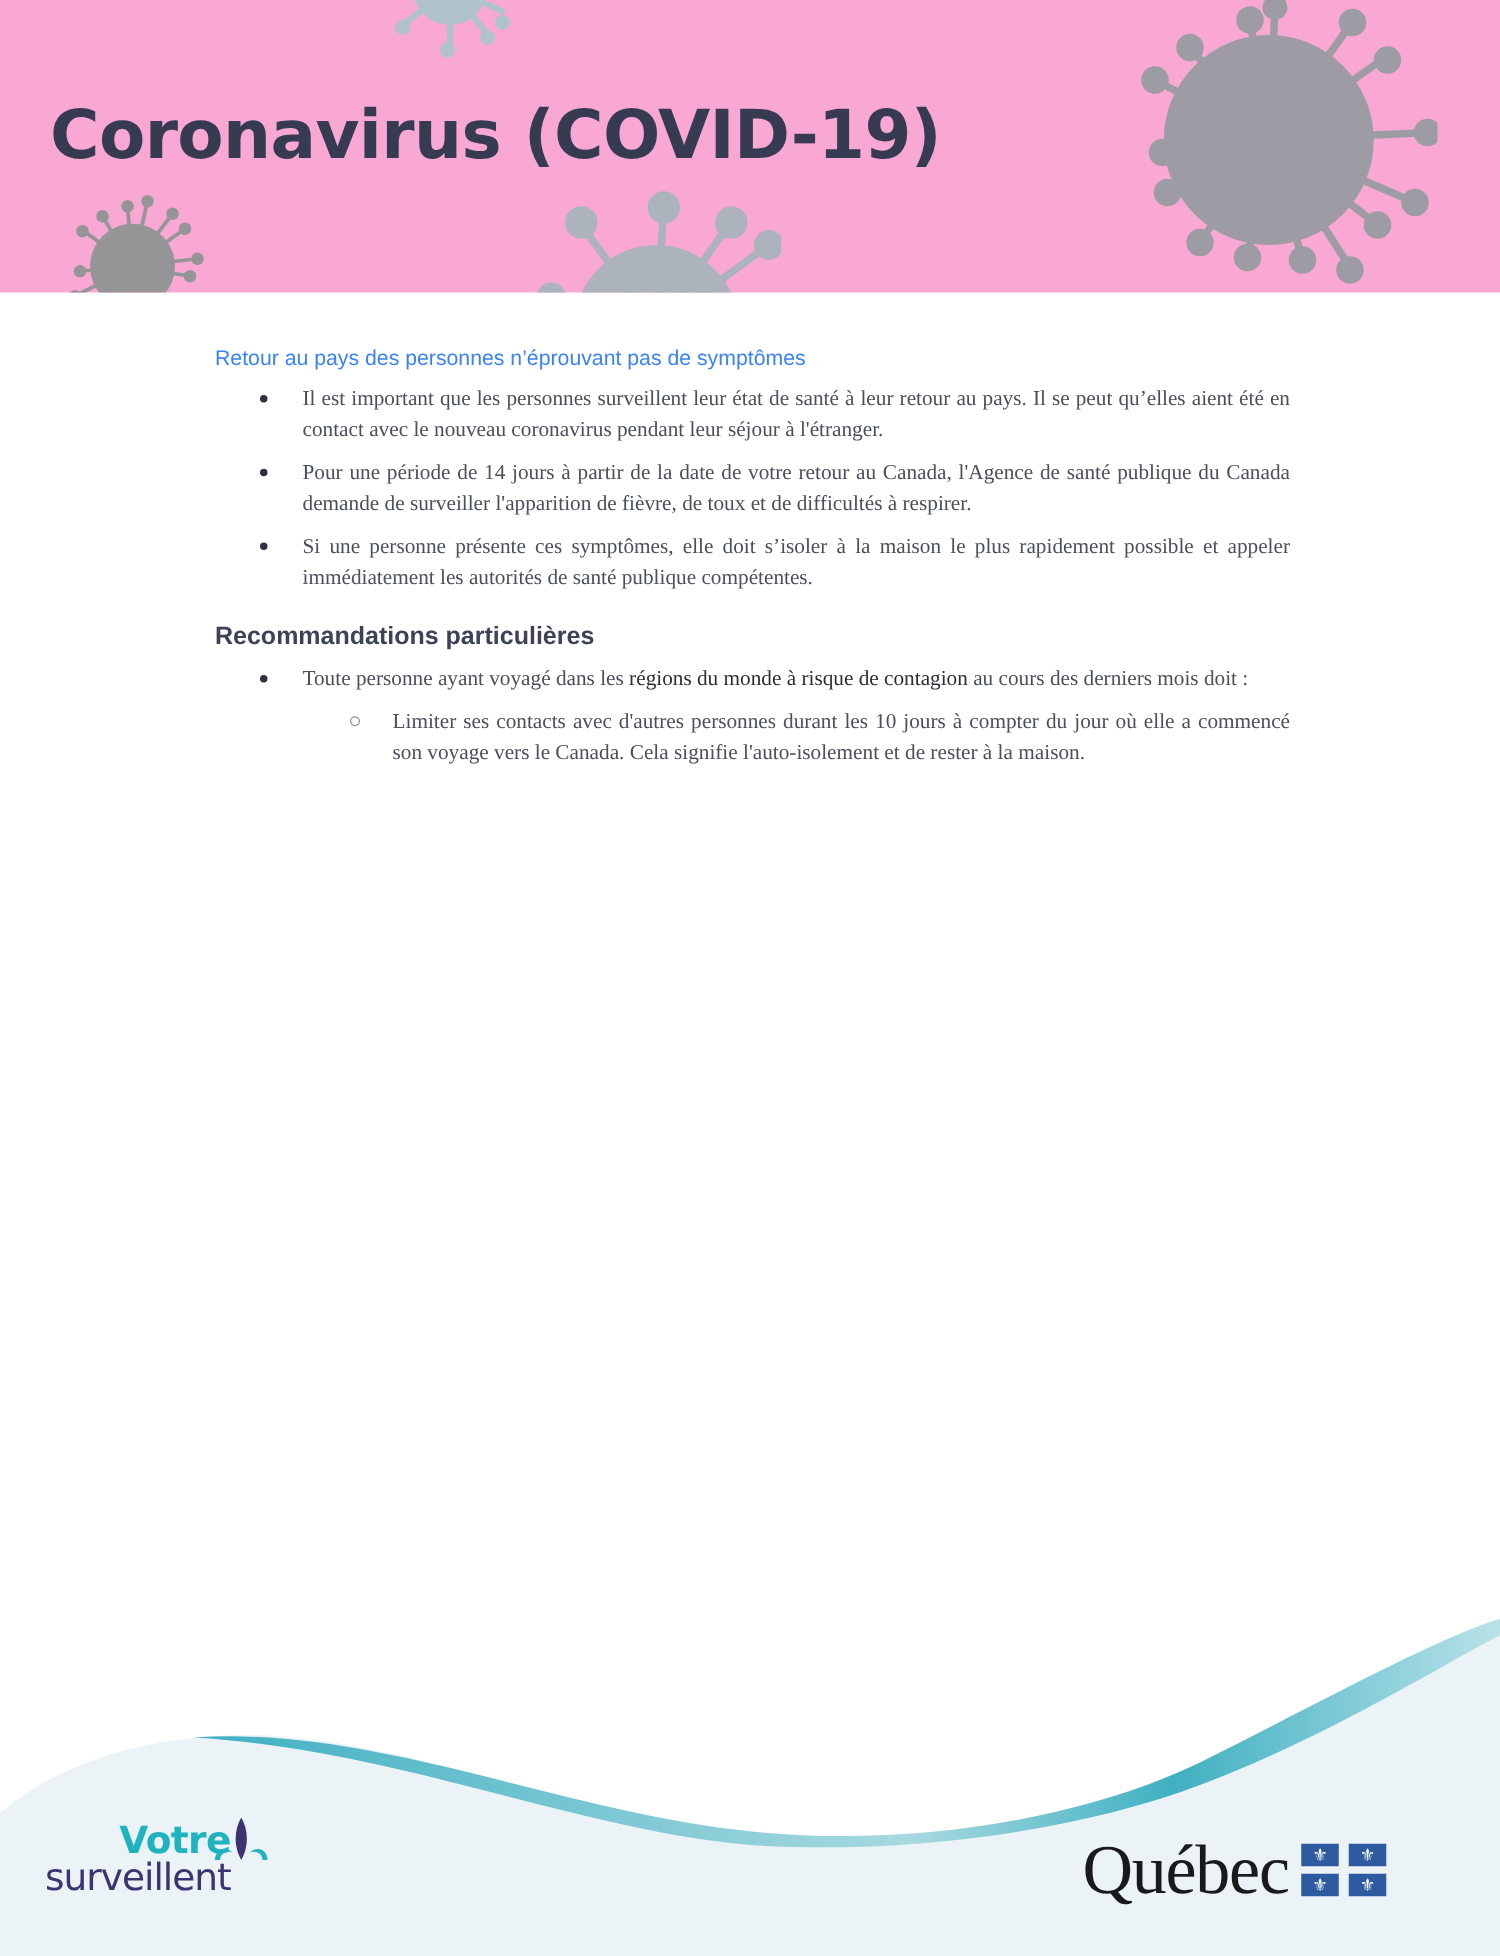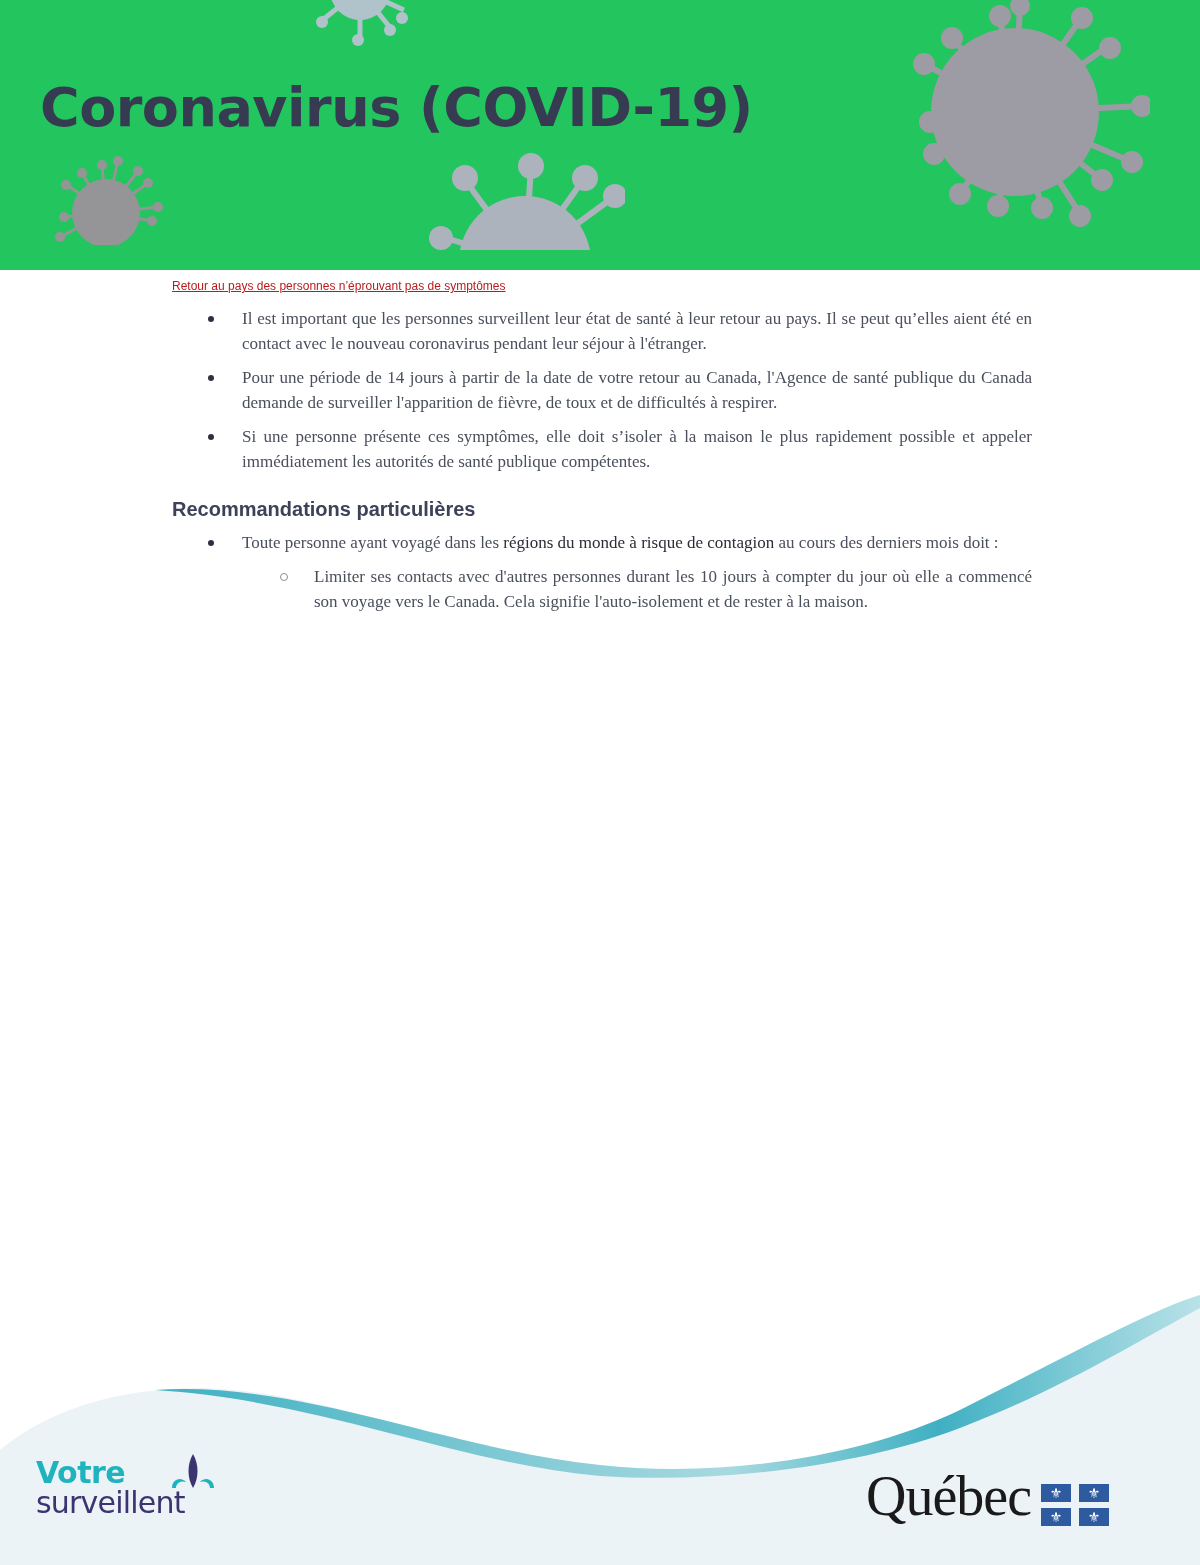--- a/index.html
+++ b/index.html
@@ -1,57 +1,57 @@
 <!DOCTYPE html>
 <html><head>
   <meta charset="utf-8">
   <style>
     * { box-sizing: border-box; margin: 0; padding: 0; }
     html, body { width: 1200px; height: 1565px; background: #ffffff; overflow: hidden; }
     body { position: relative; font-family: "Liberation Sans", "DejaVu Sans", sans-serif; color: #4a4f5c; }
 
     .header {
-      position: absolute; left: 0; top: 0; width: 1200px; height: 270px;
-      background: #22c55e; overflow: hidden;
+      position: absolute; left: 0; top: 0; width: 1200px; height: 234px;
+      background: #f9a8d4; overflow: hidden;
     }
     .header .virus { position: absolute; }
     .page-title {
       position: absolute; left: 40px; top: 76px;
       font-family: "DejaVu Sans", sans-serif; font-weight: bold;
       font-size: 54px; letter-spacing: -0.5px; color: #363b52;
     }
 
     .content {
       position: absolute; left: 172px; top: 274px; width: 860px;
       font-family: "Liberation Sans", sans-serif; font-size: 17px; line-height: 25.5px; color: #4a4f5c;
     }
-    .subtitle { text-decoration: underline; font-size: 12px; color: #b91c1c; display: block; margin-bottom: 6px; }
+    .subtitle { font-size: 17px; color: #3b82f6; display: block; margin-bottom: 6px; }
     ul.bullets { list-style: none; padding-left: 70px; font-family: Liberation Serif, serif; }
     ul.bullets > li { position: relative; text-align: justify; margin-bottom: 8px; }
     ul.bullets > li .bullet-dot {
       position: absolute; left: -34px; top: 10px; width: 6px; height: 6px; border-radius: 50%; background: #2c3040;
     }
     .section-heading {
       font-family: "Liberation Sans", sans-serif; font-weight: bold; font-size: 20px;
       color: #3d4258; margin-top: 22px; margin-bottom: 8px;
     }
     .link-text { color: #2a2d36; }
     ul.sub { list-style: none; padding-left: 72px; margin-top: 8px; }
     ul.sub > li { position: relative; margin-bottom: 8px; }
     ul.sub > li .circle {
       position: absolute; left: -34px; top: 9px; width: 8px; height: 8px; border: 1px solid #8a8e98; border-radius: 50%;
     }
 
     .footer { position: absolute; left: 0; top: 1280px; width: 1200px; height: 285px; }
     .gov-logo { position: absolute; left: 36px; top: 1458px; }
-    .gov-votre { font-family: "DejaVu Sans", sans-serif; font-weight: bold; font-size: 30px; color: #1fb3c0; line-height: 30px; letter-spacing: -0.5px; }
+    .gov-votre { font-family: "DejaVu Sans", sans-serif; font-weight: bold; font-size: 30px; color: #1fb3c0; line-height: 30px; letter-spacing: -0.5px; text-align: right; }
     .gov-gouv { font-family: "DejaVu Sans", sans-serif; font-size: 30px; color: #3c3470; line-height: 30px; letter-spacing: -0.8px; }
     .gov-flower { position: absolute; left: 130px; top: -4px; }
 
-    .quebec-logo { position: absolute; left: 866px; top: 1466px; display: flex; align-items: flex-end; }
+    .quebec-logo { position: absolute; left: 866px; top: 1466px; display: flex; align-items: center; }
     .quebec-word { font-family: "Liberation Serif", "DejaVu Serif", serif; font-size: 56px; color: #1a1a1a; letter-spacing: -1px; line-height: 60px; }
     .flag { margin-left: 10px; display: grid; grid-template-columns: 30px 30px; grid-template-rows: 18px 18px; gap: 6px 8px; }
     .flag-cell { background: #2e5aa0; display: flex; align-items: center; justify-content: center; color: #ffffff; font-size: 14px; line-height: 14px; }
   </style>
 </head>
 <body>
 
 <div class="header">
 
   <svg class="virus" style="left:300px; top:-40px;" width="120" height="90" viewBox="0 0 120 90">

